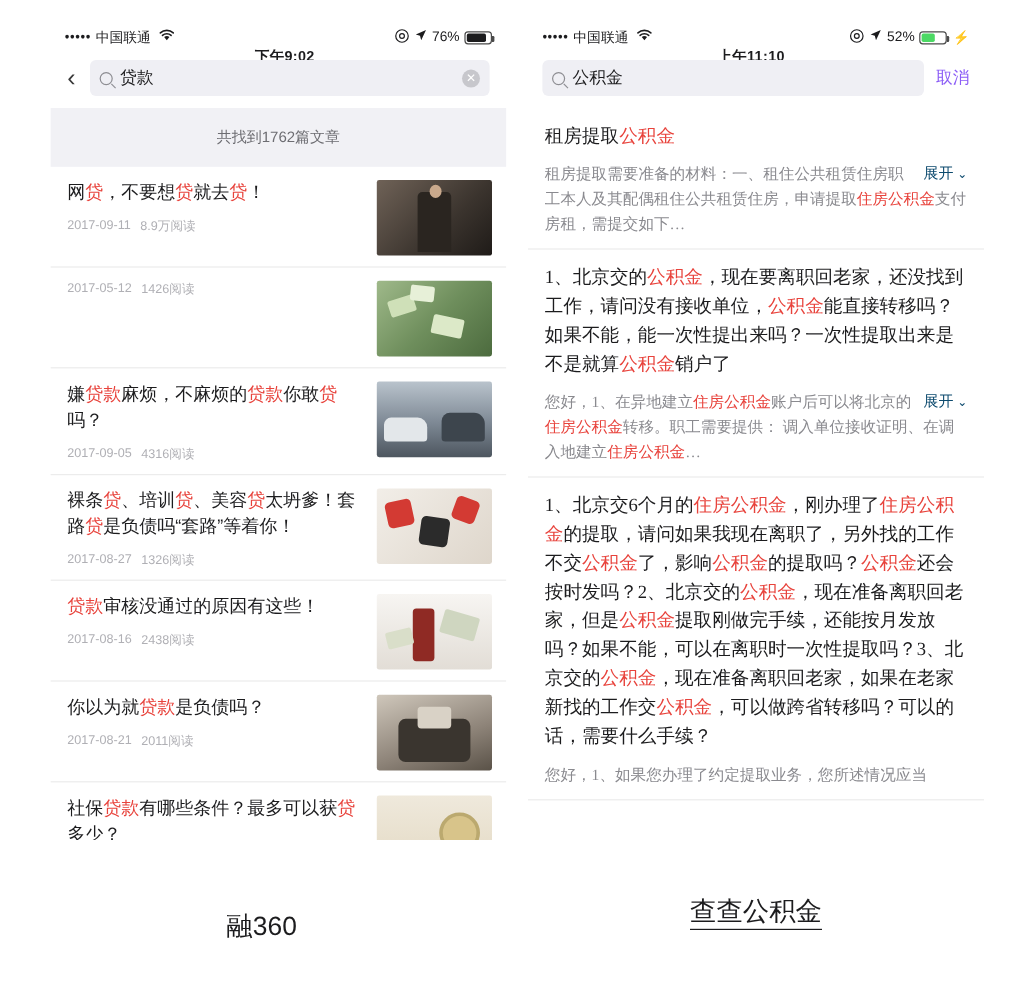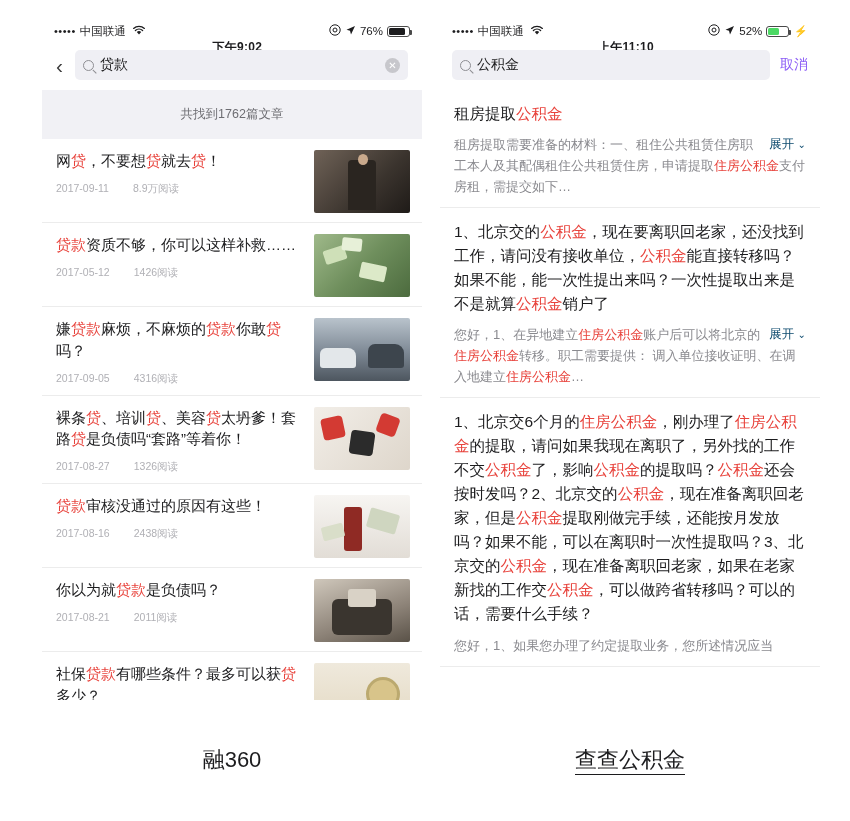--- a/index.html
+++ b/index.html
@@ -144,21 +144,21 @@
     font-size: 15px;
     line-height: 1.45;
     color: #1c1c1e;
     margin-bottom: 10px;
   }
   .art-title .hl { color: #e8433c; }
   .art-meta {
     font-size: 10.5px;
     color: #b0b0b5;
     display: flex;
-    gap: 24px;
+    gap: 8px;
   }
   .thumb {
     width: 96px; height: 63px;
     border-radius: 2px;
     flex: none;
     background: #d8d8d8;
     position: relative;
     overflow: hidden;
   }
   .thumb .g1, .thumb .g2, .thumb .g3 {
@@ -195,21 +195,21 @@
     display: flex;
     align-items: center;
     gap: 10px;
     padding: 6px 12px 10px 12px;
   }
   .cancel-link {
     font-size: 14px;
     color: #8b5cf6;
     flex: none;
   }
-  .qa-list { padding: 0 0; }
+  .qa-list { padding: 0 0; font-family: Liberation Serif, serif; }
   .qa-block {
     padding: 12px 14px 10px 14px;
     border-bottom: 1px solid #ececec;
   }
   .qa-q {
     font-size: 15.5px;
     line-height: 1.55;
     color: #1c1c1e;
     margin-bottom: 8px;
   }
@@ -231,21 +231,21 @@
 
   
   .caption {
     position: absolute;
     top: 745px;
     width: 380px;
     text-align: center;
     font-size: 22px;
     color: #1c1c1e;
   }
-  .caption-left  { left: 42px; }
+  .caption-left  { left: 28px; margin-top: 12px; }
   .caption-right { left: 440px; }
   .underline { border-bottom: 1px solid #1c1c1e; padding-bottom: 2px; }
 </style>
 </head>
 <body>
 
 <div class="stage">
 
   <div class="phone phone-left">
 
@@ -303,21 +303,20 @@
             </div>
           </div>
           <div class="thumb th-a">
             <span class="g1"></span>
             <span class="g2"></span>
             <span class="g3"></span>
           </div>
         </div>
         <div class="article">
           <div class="art-body">
-            <div class="art-title"><span class="hl">贷款</span><span>资质不够，你可以这样补救……</span></div>
             <div class="art-meta">
               <span>2017-05-12</span>
               <span>1426阅读</span>
             </div>
           </div>
           <div class="thumb th-b">
             <span class="g1"></span>
             <span class="g2"></span>
             <span class="g3"></span>
           </div>

